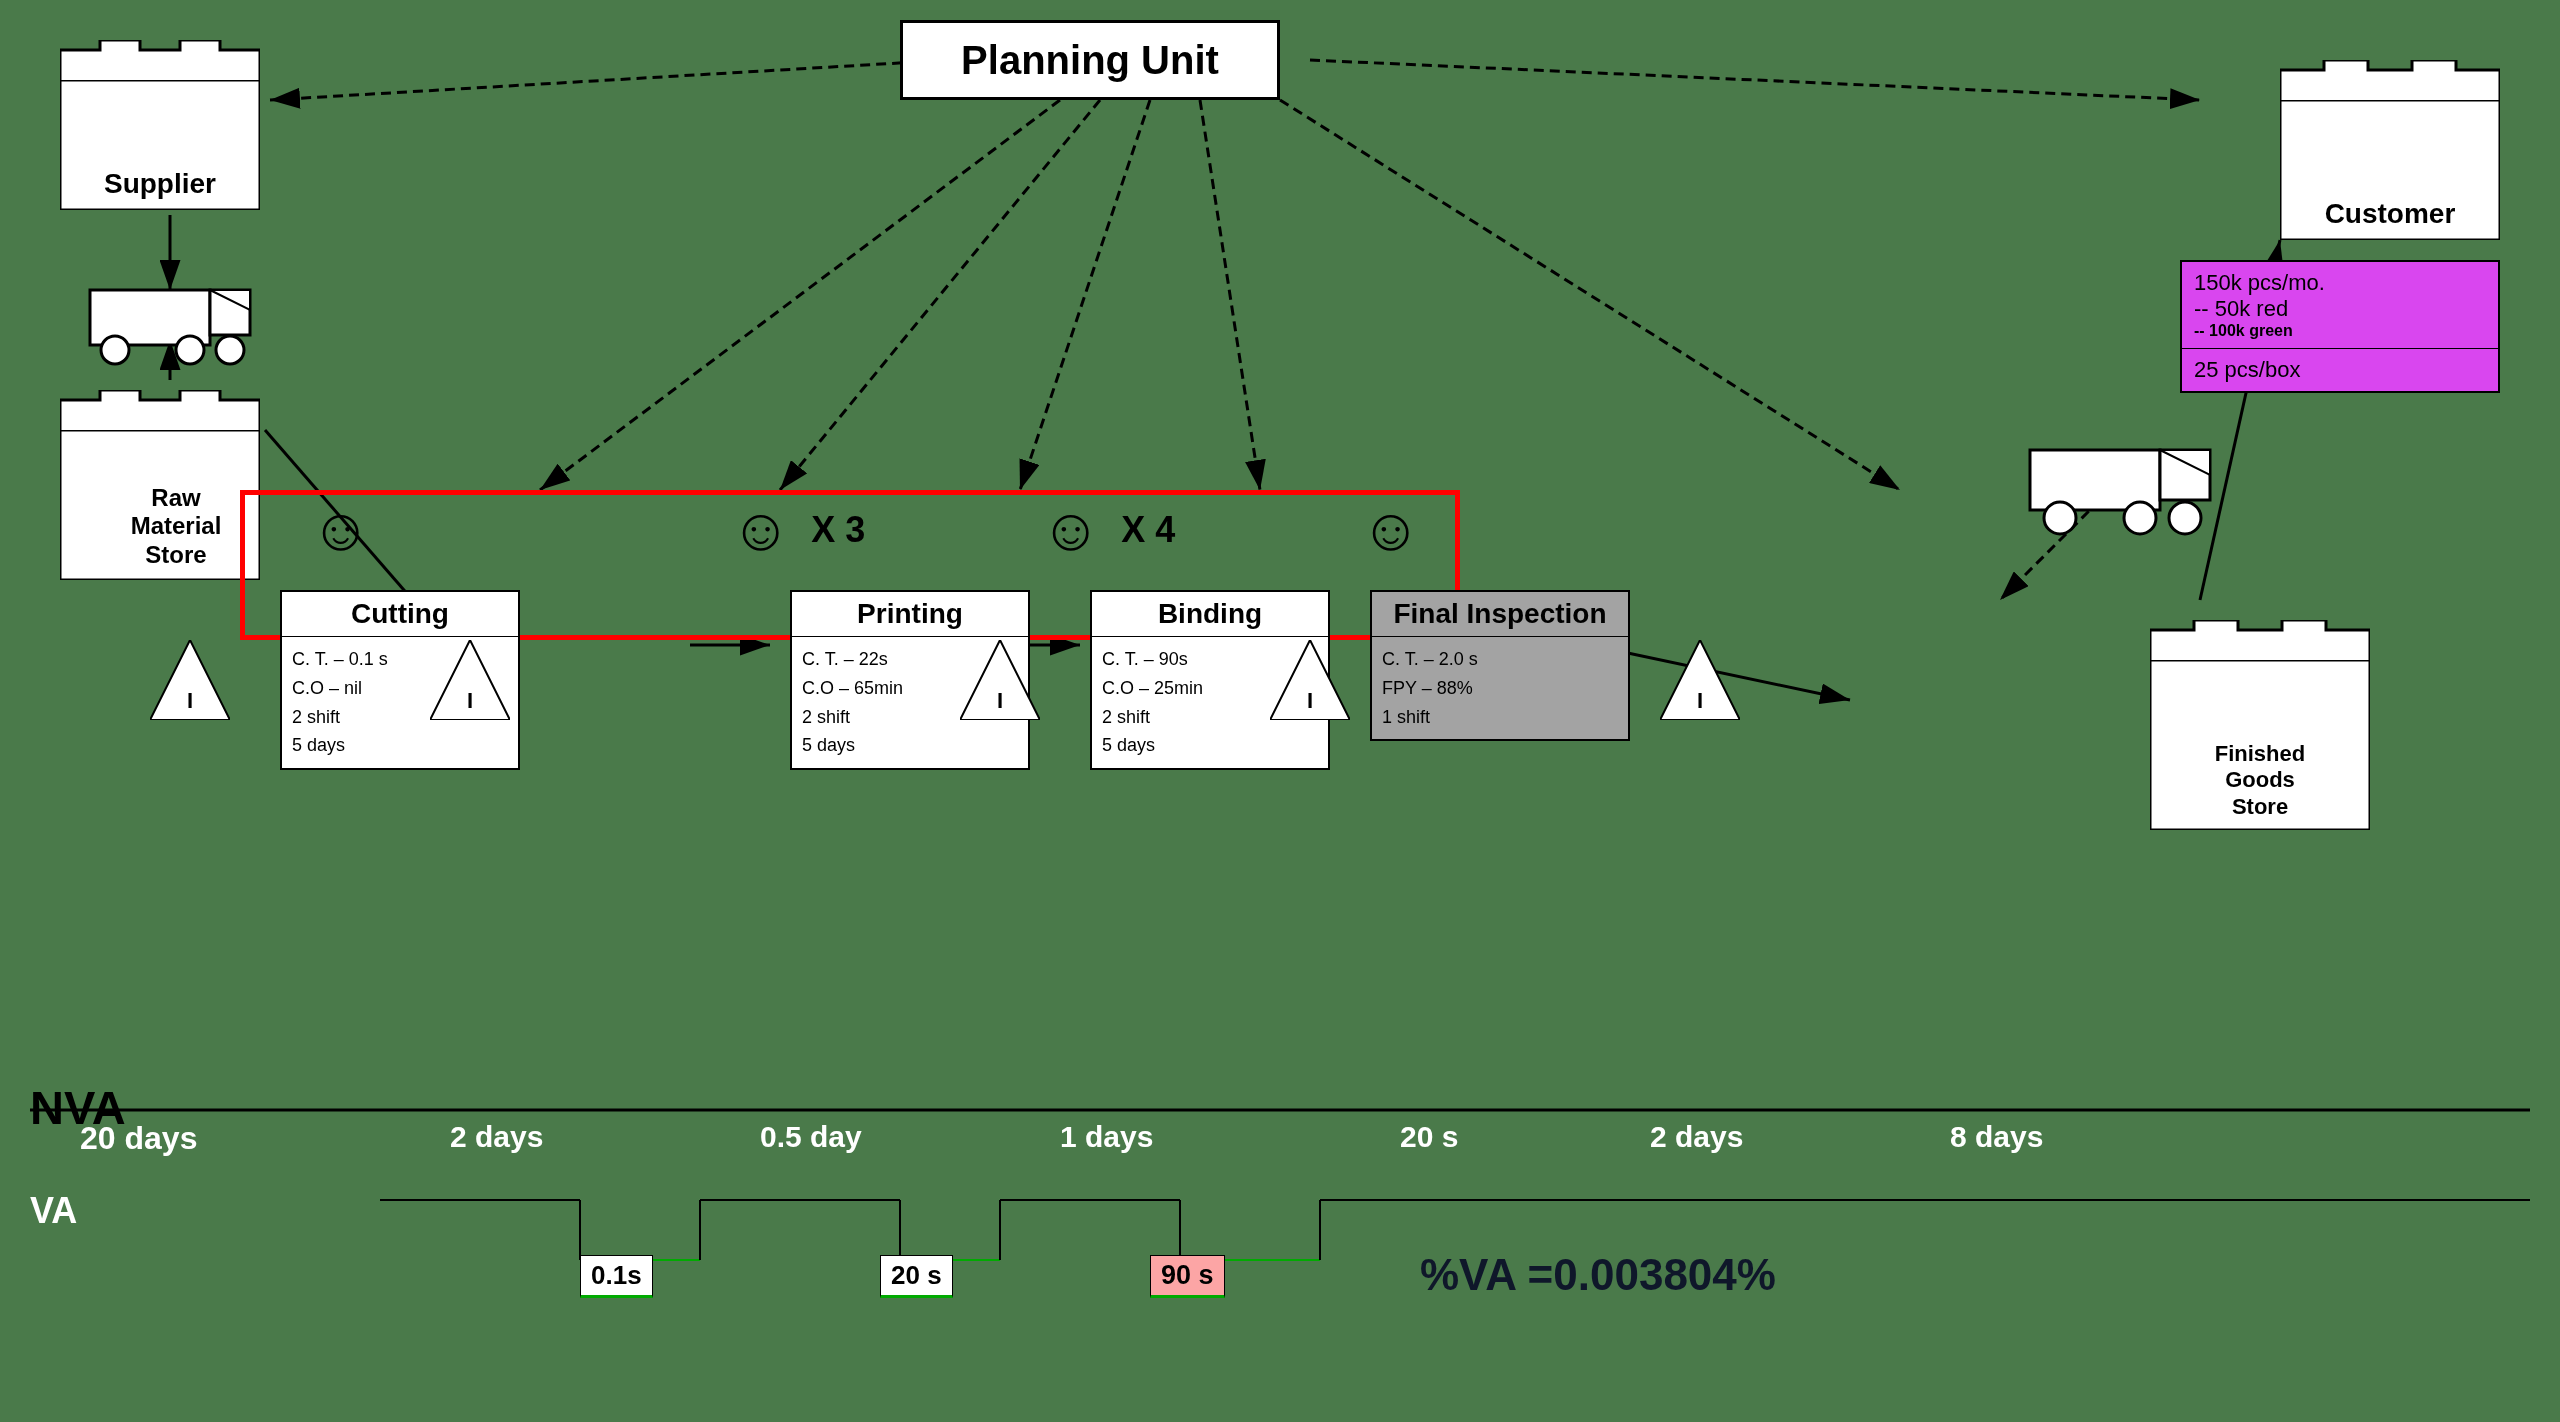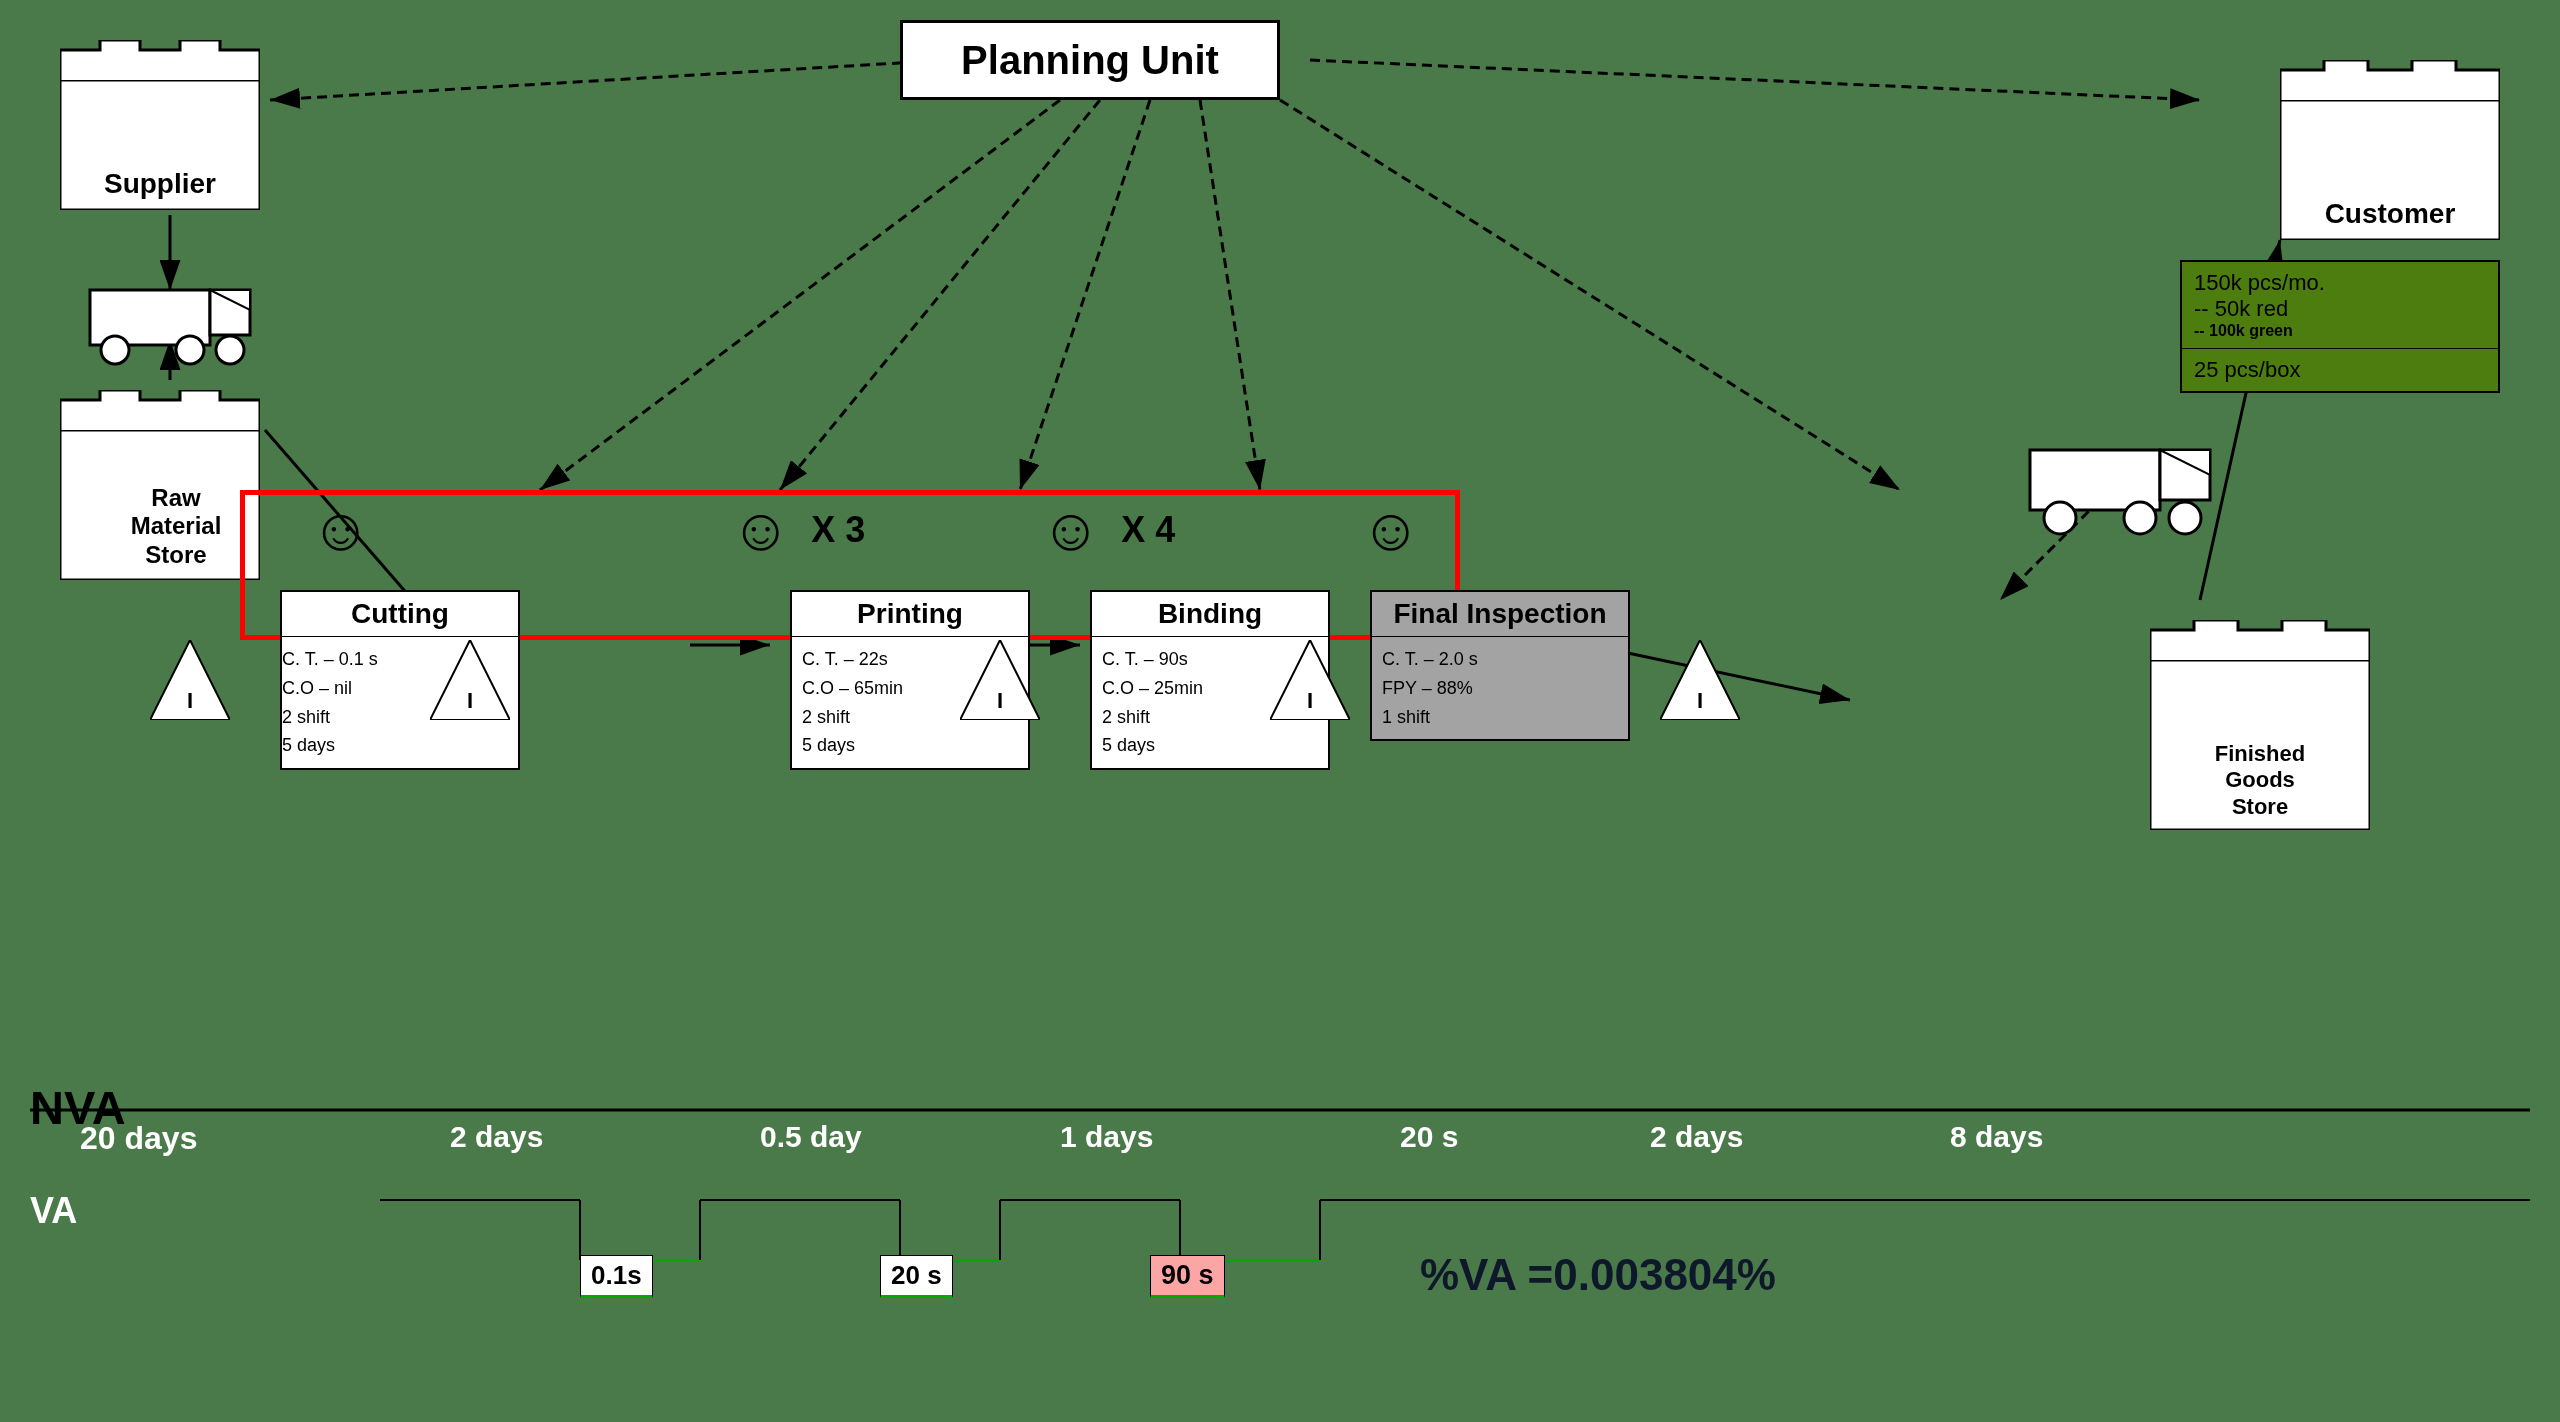--- a/index.html
+++ b/index.html
@@ -105,21 +105,21 @@
   </div>
 
   <div style="position:absolute; top:60px; right:60px; width:220px; height:180px;">
     <svg width="220" height="180" viewBox="0 0 220 180">
       <rect x="0" y="40" width="220" height="140" fill="white" stroke="black" stroke-width="3"></rect>
       <polyline points="0,40 0,10 44,10 44,0 88,0 88,10 132,10 132,0 176,0 176,10 220,10 220,40" fill="white" stroke="black" stroke-width="3"></polyline>
     </svg>
     <div style="position:absolute; bottom:10px; width:100%; text-align:center; font-size:28px; font-weight:bold;">Customer</div>
   </div>
 
-  <div style="position:absolute; top:260px; right:60px; width:320px; background:#4d7c0f; border:2px solid black;">
+  <div style="position:absolute; top:260px; right:60px; width:320px; background:#d946ef; border:2px solid black;">
     <div style="border-bottom:1px solid black; padding:8px 12px;">
       <div style="font-size:22px;">150k pcs/mo.</div>
       <div style="font-size:22px;">-- 50k red</div>
       <div style="font-size:16px;font-weight:bold;">-- 100k green</div>
     </div>
     <div style="padding:8px 12px;">
       <div style="font-size:22px;">25 pcs/box</div>
     </div>
   </div>
 
@@ -179,21 +179,21 @@
     <span style="font-size:60px;">☺</span>
     <span style="font-size:36px; font-weight:bold; margin-left:10px;">X 4</span>
   </div>
 
   <div style="position:absolute; top:500px; left:1360px; font-size:60px; line-height:1;">☺</div>
 
   <div style="position:absolute; top:590px; left:280px; width:240px; background:white; border:2px solid black;">
     <div style="font-size:28px; font-weight:bold; border-bottom:1px solid black; padding:6px 10px; text-align:center;">
       Cutting
     </div>
-    <div style="font-size:18px; padding:8px 0; line-height:1.6;">
+    <div style="font-size:18px; padding:8px 10px; line-height:1.6;">
       C. T. – 0.1 s<br>C.O – nil<br>2 shift<br>5 days
     </div>
   </div>
 
   <div style="position:absolute; top:640px; left:430px; width:80px; height:80px;">
     <svg width="80" height="80">
       <polygon points="40,0 80,80 0,80" fill="white" stroke="black" stroke-width="2"></polygon>
       <text x="40" y="68" text-anchor="middle" font-size="22" font-weight="bold">I</text>
     </svg>
   </div>

